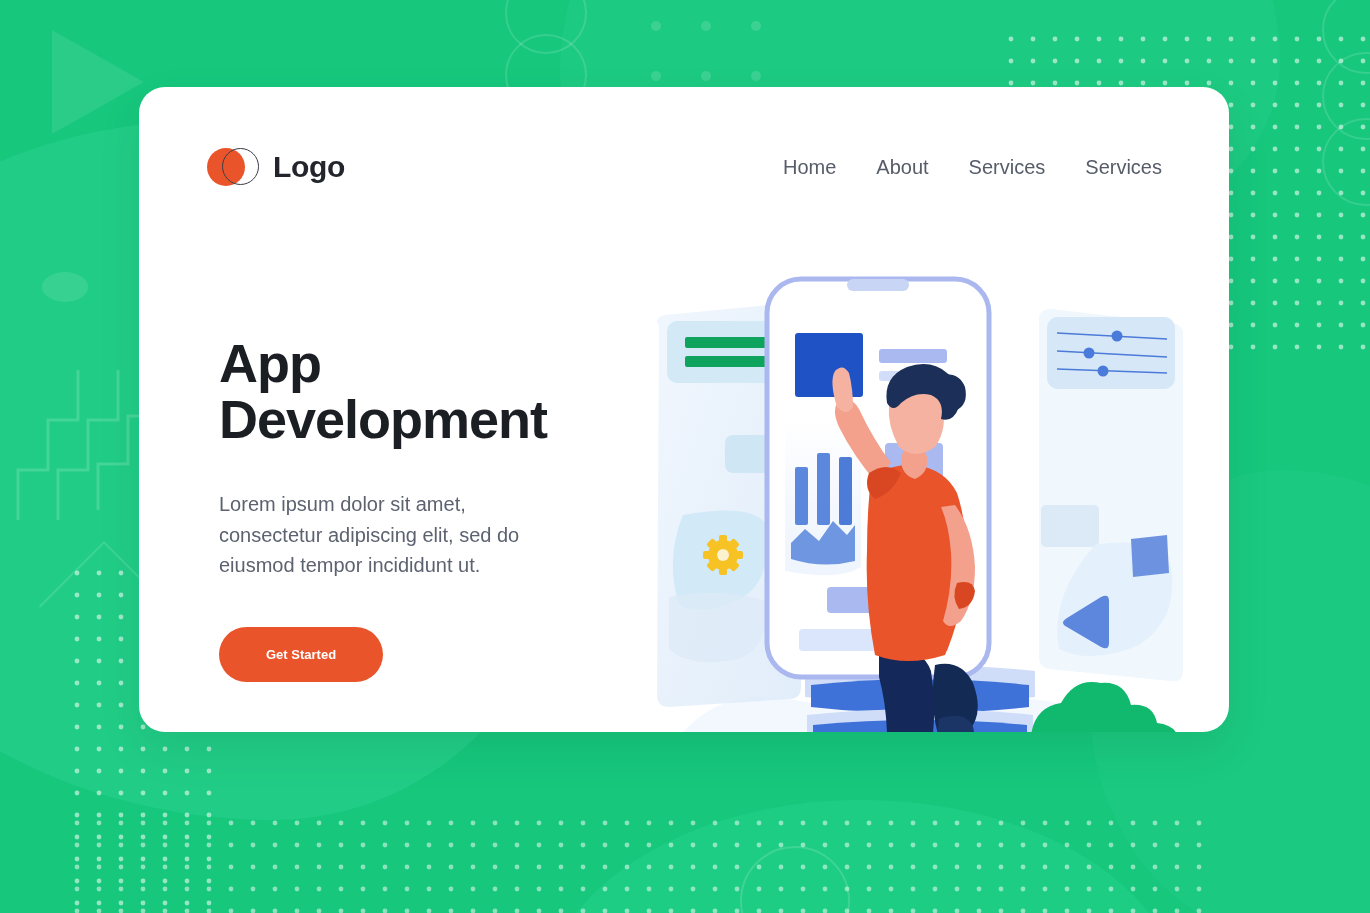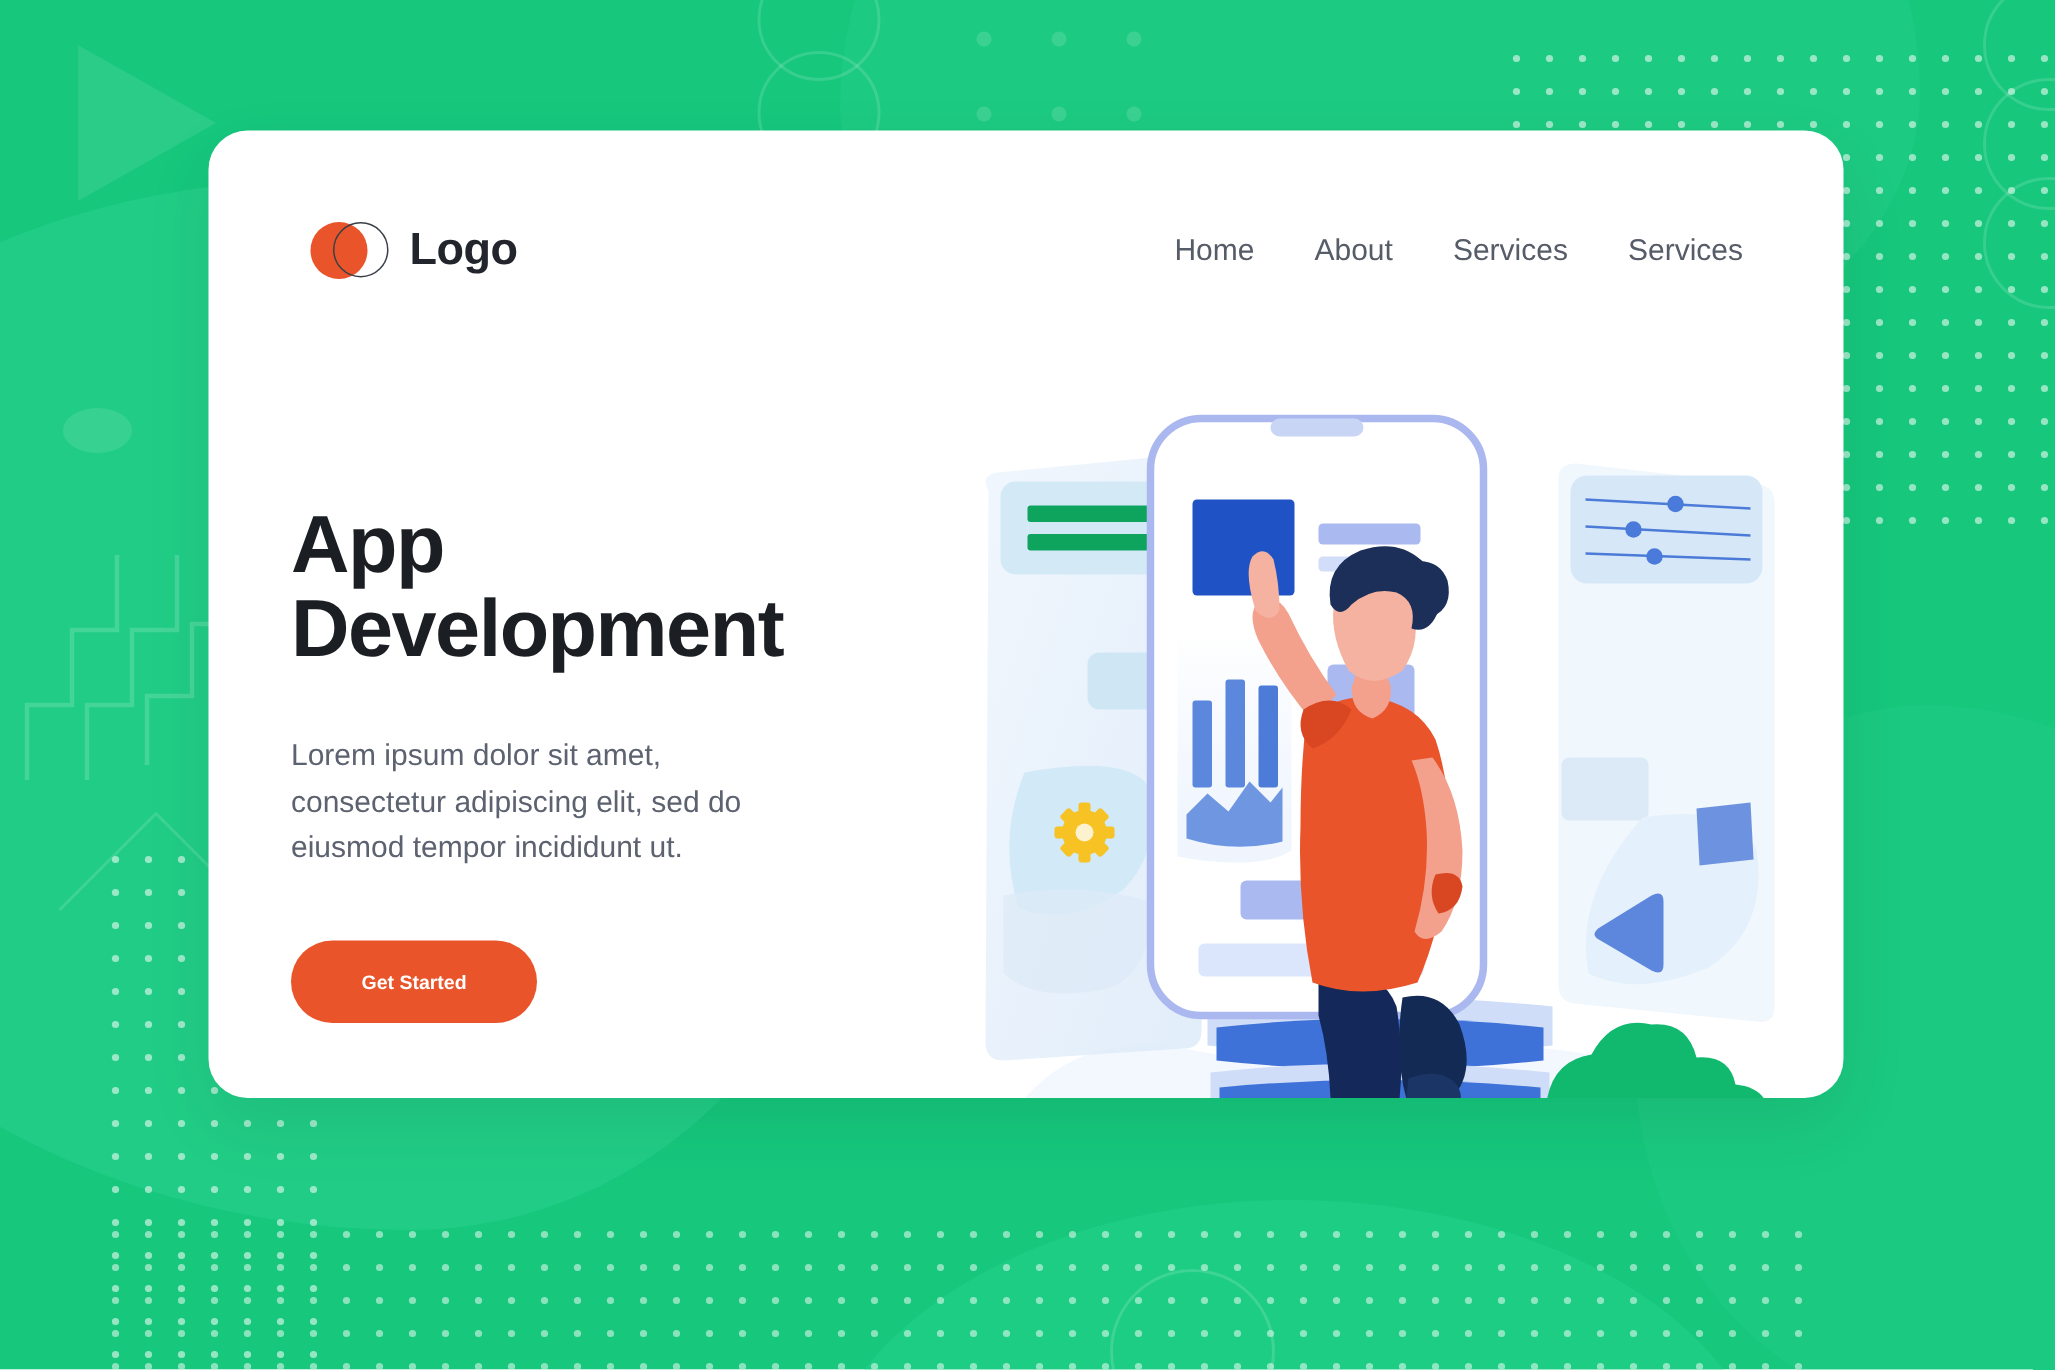--- a/index.html
+++ b/index.html
@@ -110,21 +110,21 @@
   }
   .nav { display:flex; align-items:center; gap:40px;margin-left:30px; }
   .nav-item {
     font-size:20px; color:#565c68;
     cursor:pointer; white-space:nowrap;
   }
 
   
   .copy {
     position:absolute;
-    left:55px; top:248px;
+    left:80px; top:248px;
     width:400px;
   }
   .headline {
     font-size:54px; font-weight:700;
     line-height:1.04; color:#1b1e23;
     letter-spacing:-1px;
     white-space:pre-line;
   }
   .subcopy {
     margin-top:42px;

